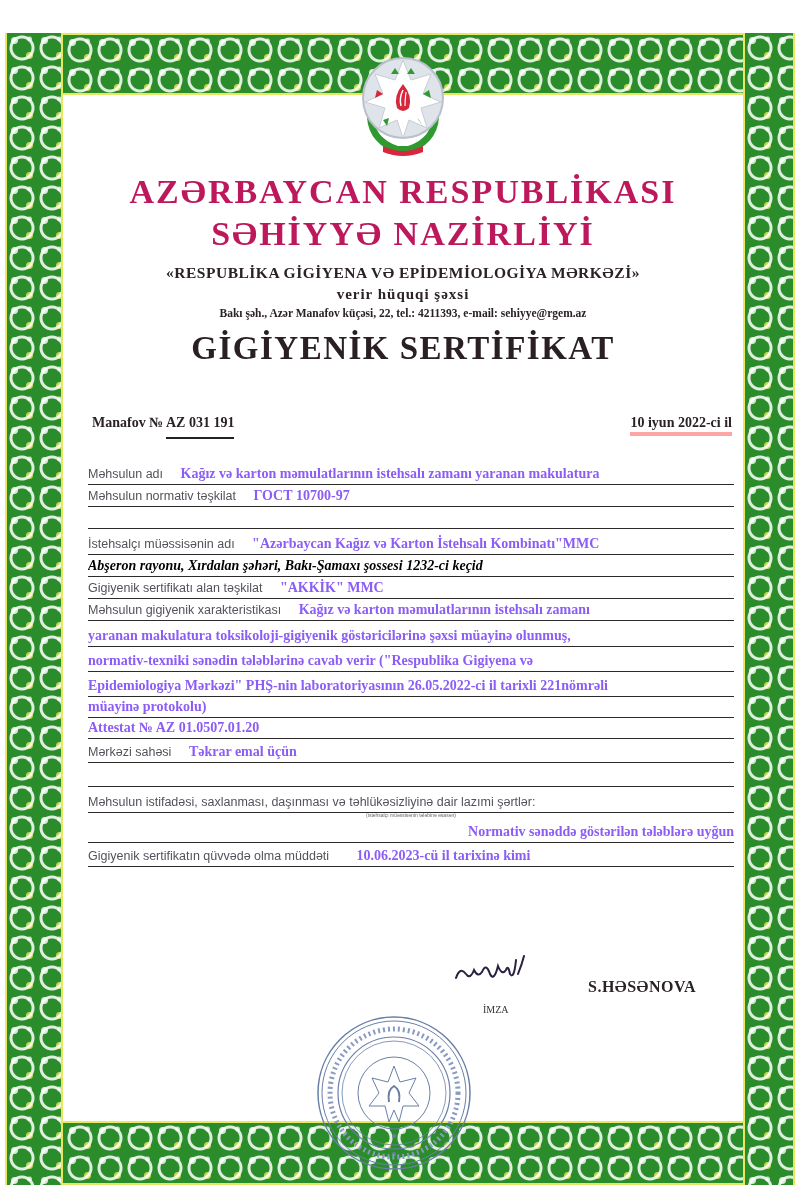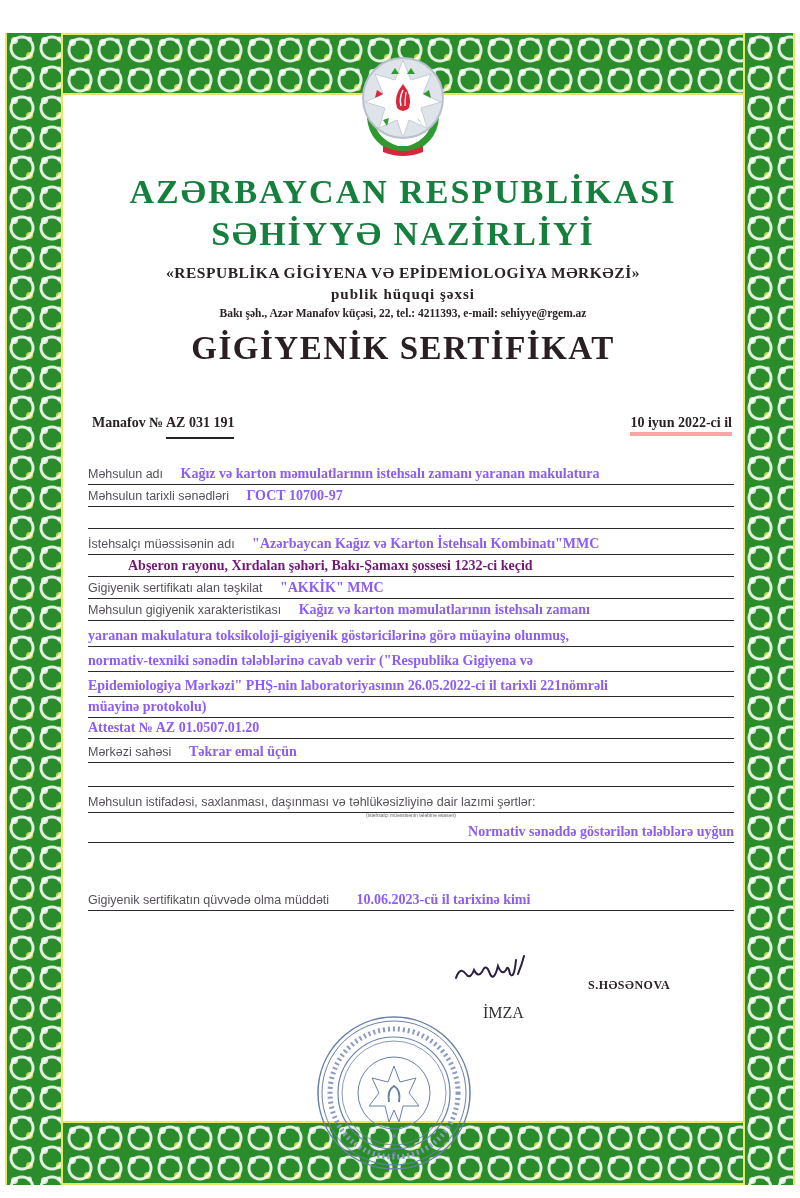--- a/index.html
+++ b/index.html
@@ -26,21 +26,21 @@
   .bp-top, .bp-bottom { border-top: 2px solid #e8e860; border-bottom: 2px solid #e8e860; box-sizing: border-box; }
   .bp-left, .bp-right { border-left: 2px solid #e8e860; border-right: 2px solid #e8e860; box-sizing: border-box; }
 
   
   .emblem {
     position: absolute; left: 353px; top: 40px; width: 100px; height: 120px;
   }
 
   .header { position: absolute; left: 63px; width: 680px; text-align: center; }
   .title-red {
-    color: #15803d; font-weight: bold; font-size: 34px; letter-spacing: 2px; line-height: 40px;
+    color: #be185d; font-weight: bold; font-size: 34px; letter-spacing: 2px; line-height: 40px;
   }
   .t1 { top: 172px; }
   .t2 { top: 214px; }
   .center-name { top: 264px; font-size: 15.5px; font-weight: bold; letter-spacing: 0.5px; }
   .legal { top: 286px; font-size: 15px; font-weight: bold; letter-spacing: 1px; }
   .address { top: 307px; font-size: 11.5px; font-weight: bold; }
   .cert-title { top: 330px; font-size: 33px; font-weight: bold; letter-spacing: 1.5px; color: #2a2024; }
 
   .series {
     position: absolute; left: 92px; top: 415px; font-size: 14px; font-weight: bold;
@@ -50,36 +50,36 @@
     position: absolute; right: 68px; top: 415px; font-size: 14px; font-weight: bold;
     border-bottom: 4px solid #fca5a5; padding-bottom: 1px;
   }
 
   .row {
     position: absolute; left: 88px; width: 646px; height: 20px;
     border-bottom: 1.5px solid #2d2a2c; font-size: 14px; line-height: 20px; white-space: nowrap; overflow: hidden;
   }
   .lbl { font-family: "Liberation Sans", "DejaVu Sans", sans-serif; font-size: 12.5px; color: #55505a; margin-right: 14px; }
   .val { font-weight: bold; color: #8b5cf6; }
-  .val-it { font-weight: bold; color: #701a75; margin-left: 40px; }
+  .val-it { font-style: italic; font-weight: bold; color: #000000; }
   .centered { text-align: right; }
   .small-note {
     position: absolute; left: 88px; width: 646px; top: 812px; text-align: center;
     font-family: "Liberation Sans", "DejaVu Sans", sans-serif; font-size: 5px; color: #666; line-height: 6px;
   }
 
   .sig-left {
     position: absolute; left: 70px; top: 948px; width: 320px; text-align: center;
     font-size: 16px; font-weight: bold; line-height: 20px; letter-spacing: 0.3px;
   }
   .signature {
     position: absolute; left: 452px; top: 952px; width: 80px; height: 34px;
   }
-  .imza { position: absolute; left: 483px; top: 1004px; font-size: 16px; color: #333; }
-  .sig-name { position: absolute; left: 588px; top: 978px; font-size: 12px; font-weight: bold; letter-spacing: 0.5px; }
+  .imza { position: absolute; left: 483px; top: 1004px; font-size: 10px; color: #333; }
+  .sig-name { position: absolute; left: 588px; top: 978px; font-size: 16px; font-weight: bold; letter-spacing: 0.5px; }
   .stamp {
     position: absolute; left: 315px; top: 1014px; width: 158px; height: 158px;
   }
 </style>
 </head>
 <body>
 
 <div class="border-pattern bp-top pattern"></div>
 <div class="border-pattern bp-bottom pattern"></div>
 <div class="border-pattern bp-left pattern"></div>
@@ -99,56 +99,56 @@
       <polygon points="66,80 70,86 64,78" fill="#2f9a2f"></polygon>
     <path d="M50 44 Q40 56 44 68 Q50 74 56 68 Q60 56 50 44 Z" fill="#d8263c"></path>
     <path d="M50 50 Q46 58 48 66" stroke="#fff" stroke-width="1.5" fill="none"></path>
     <path d="M53 52 Q52 60 52 66" stroke="#fff" stroke-width="1.2" fill="none"></path>
   </svg>
 </div>
 
 <div class="header title-red t1">AZƏRBAYCAN RESPUBLİKASI</div>
 <div class="header title-red t2">SƏHİYYƏ NAZİRLİYİ</div>
 <div class="header center-name">«RESPUBLİKA GİGİYENA VƏ EPİDEMİOLOGİYA MƏRKƏZİ»</div>
-<div class="header legal">publik hüquqi şəxsi</div>
+<div class="header legal">verir hüquqi şəxsi</div>
 <div class="header address">Bakı şəh., Azər Manafov küçəsi, 22, tel.: 4211393, e-mail: sehiyye@rgem.az</div>
 <div class="header cert-title">GİGİYENİK SERTİFİKAT</div>
 
 <div class="series">
   <span>Manafov №</span>
   <span class="num">AZ 031  191</span>
 </div>
 <div class="date">10   iyun   2022-ci il</div>
 
 <div class="row" style="top:464px;">
   <span class="lbl">Məhsulun adı</span>
   <span class="val">Kağız və karton məmulatlarının istehsalı zamanı yaranan makulatura</span>
 </div>
 <div class="row" style="top:486px;">
-  <span class="lbl">Məhsulun tarixli sənədləri</span>
+  <span class="lbl">Məhsulun normativ təşkilat</span>
   <span class="val">ГОСТ  10700-97</span>
 </div>
 <div class="row" style="top:508px;"></div>
 <div class="row" style="top:534px;">
   <span class="lbl">İstehsalçı müəssisənin adı</span>
   <span class="val">"Azərbaycan Kağız və Karton İstehsalı Kombinatı"MMC</span>
 </div>
 <div class="row" style="top:556px;">
   <span class="val-it">Abşeron rayonu, Xırdalan şəhəri, Bakı-Şamaxı şossesi 1232-ci keçid</span>
 </div>
 <div class="row" style="top:578px;">
   <span class="lbl">Gigiyenik sertifikatı alan təşkilat</span>
   <span class="val">"AKKİK" MMC</span>
 </div>
 <div class="row" style="top:600px;">
   <span class="lbl">Məhsulun gigiyenik xarakteristikası</span>
   <span class="val">Kağız və karton məmulatlarının istehsalı zamanı</span>
 </div>
 <div class="row" style="top:626px;">
-  <span class="val">yaranan makulatura toksikoloji-gigiyenik göstəricilərinə görə müayinə olunmuş,</span>
+  <span class="val">yaranan makulatura toksikoloji-gigiyenik göstəricilərinə şəxsi müayinə olunmuş,</span>
 </div>
 <div class="row" style="top:651px;">
   <span class="val">normativ-texniki sənədin tələblərinə cavab verir ("Respublika Gigiyena və</span>
 </div>
 <div class="row" style="top:676px;">
   <span class="val">Epidemiologiya Mərkəzi" PHŞ-nin laboratoriyasının 26.05.2022-ci il tarixli 221nömrəli</span>
 </div>
 <div class="row" style="top:697px;">
   <span class="val">müayinə protokolu)</span>
 </div>
@@ -160,21 +160,21 @@
   <span class="val">Təkrar emal üçün</span>
 </div>
 <div class="row" style="top:766px;"></div>
 <div class="row" style="top:792px;">
   <span class="lbl">Məhsulun istifadəsi, saxlanması, daşınması və təhlükəsizliyinə dair lazımi şərtlər:</span>
 </div>
 <div class="small-note">(istehsalçı müəssisənin tələbinə əsasən)</div>
 <div class="row centered" style="top:822px;">
   <span class="val">Normativ sənəddə göstərilən tələblərə uyğun</span>
 </div>
-<div class="row" style="top:846px;margin-top:44px;">
+<div class="row" style="top:846px;">
   <span class="lbl">Gigiyenik sertifikatın qüvvədə olma müddəti</span>
   <span class="val" style="margin-left:10px;">10.06.2023-cü  il tarixinə kimi</span>
 </div>
 
 <div class="sig-left">
 </div>
 <div class="signature">
   <svg width="80" height="34" viewBox="0 0 80 34">
     <path d="M4 26 Q8 14 14 22 Q18 28 22 18 Q26 26 30 20 Q34 10 38 22 Q42 30 46 14 Q50 24 54 18 Q56 12 58 22 Q62 28 64 8 M66 22 Q70 12 72 4" stroke="#2a2040" stroke-width="2" fill="none" stroke-linecap="round"></path>
   </svg>

